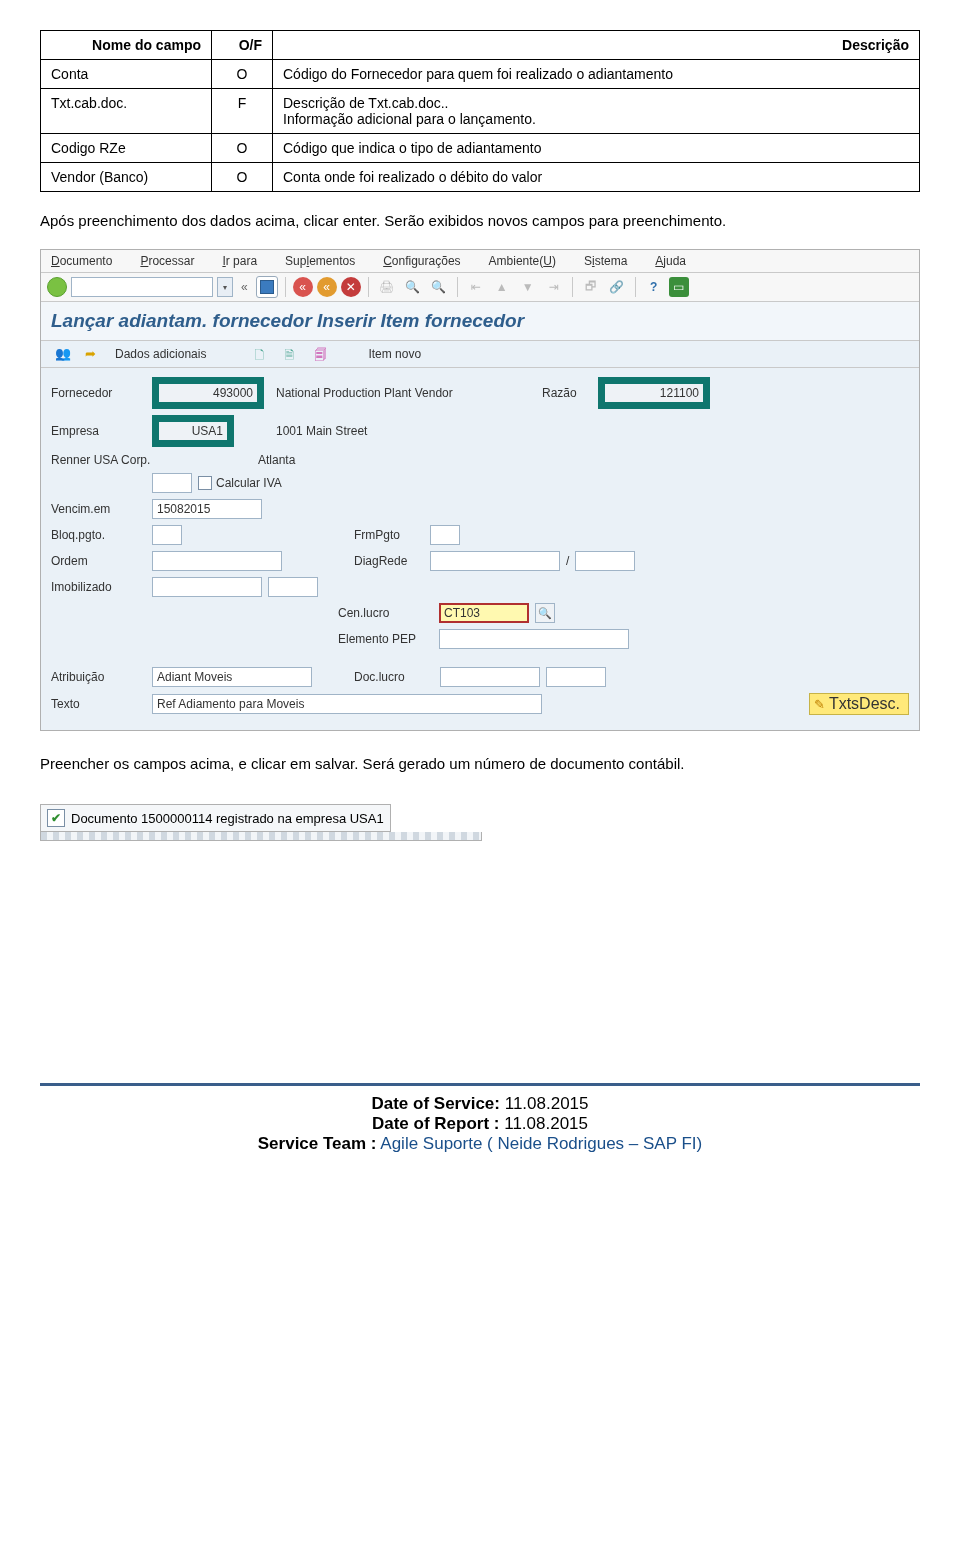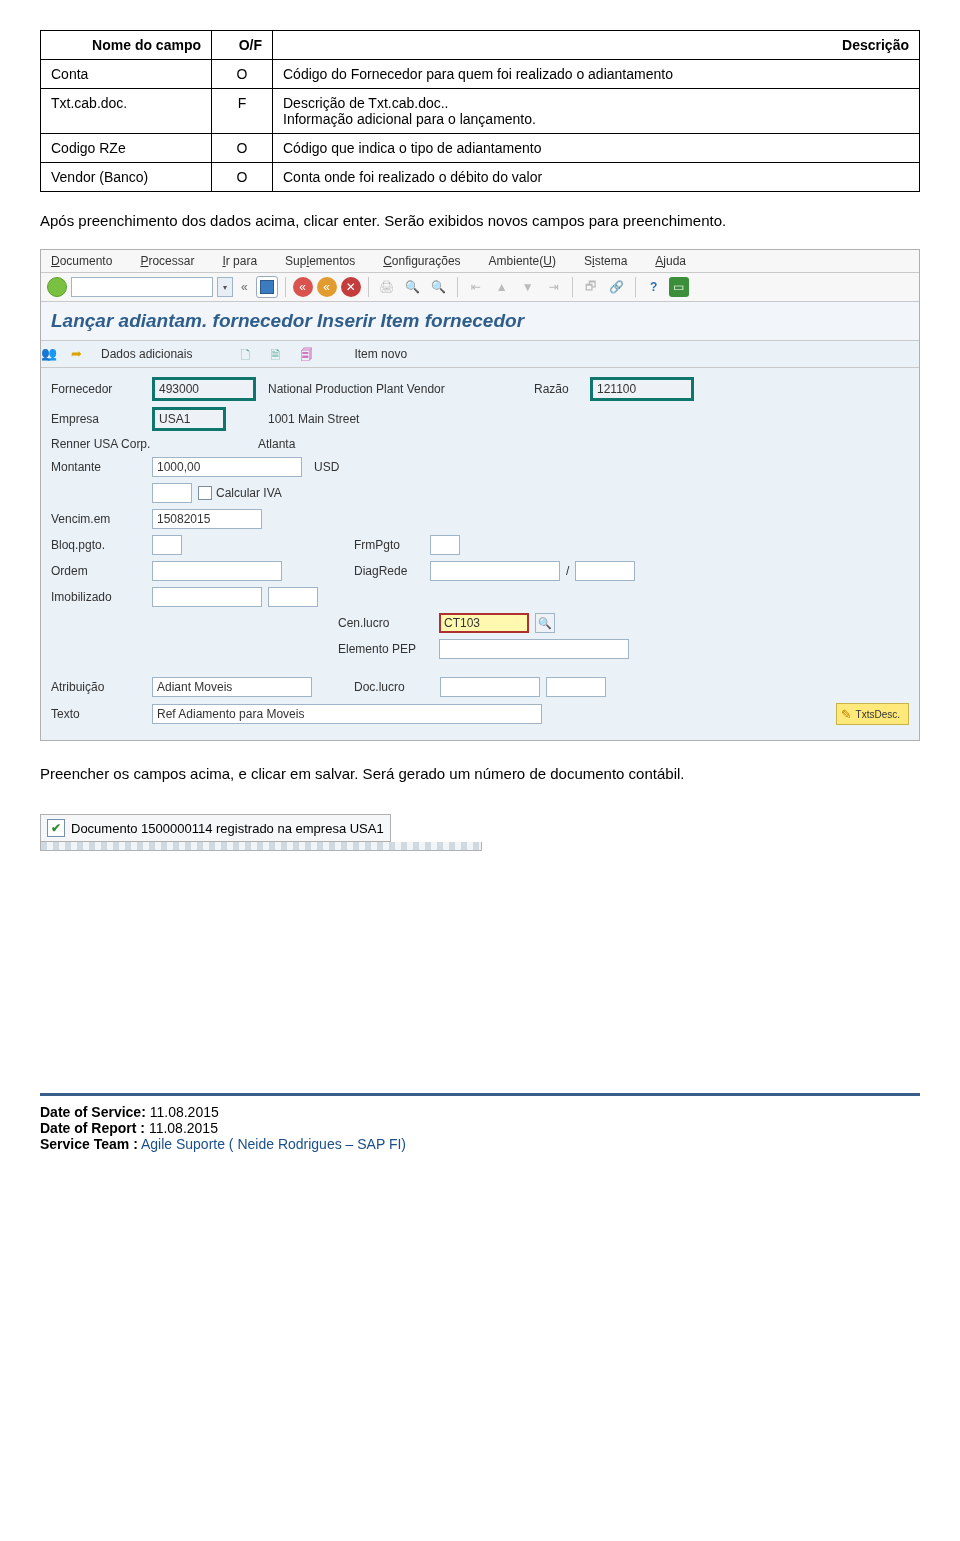--- a/index.html
+++ b/index.html
@@ -110,21 +110,21 @@
     font-style: italic;
     color: #2f5e8c;
     padding: 8px 10px;
     background: #f2f6fa;
     border-bottom: 1px solid #c9c9c9;
   }
   .sap-subtoolbar {
     display: flex;
     align-items: center;
     gap: 14px;
-    padding: 5px 0;
+    padding: 5px 14px;
     background: #eaf1f7;
     border-bottom: 1px solid #c9c9c9;
   }
   .sap-subtoolbar .sico {
     width: 16px; height: 16px; display:inline-block;
   }
   .sico-people::before { content:"👥"; font-size:13px; }
   .sico-arrow::before { content:"➦"; color:#d9a300; font-size:13px; }
   .sico-newdoc::before { content:"🗋"; color:#5a9; }
   .sico-adddoc::before { content:"🗎"; color:#5a9; }
@@ -147,21 +147,22 @@
   .fval {
     border: 1px solid #a0b4c7;
     background: #fff;
     height: 18px;
     line-height: 18px;
     padding: 0 4px;
     font-size: 12px;
   }
   .fval-ro {
     background: #eef2f6;
-    border: 3px solid #0f766e;
+    border: 7px solid #0f766e;
+    text-align: right;
   }
   .fval-text {
     font-size: 12px;
     padding-left: 6px;
   }
   .fchk {
     display:inline-flex; align-items:center; gap:4px; font-size:12px;
   }
   .fchk .box {
     width:12px; height:12px; border:1px solid #7a8fa5; background:#fff;
@@ -187,21 +188,21 @@
     font-size:11px;
   }
   .yellow-btn {
     background: #ffe97a;
     border: 1px solid #c7b347;
     height: 20px;
     padding: 0 8px 0 4px;
     display: inline-flex;
     align-items: center;
     gap: 4px;
-    font-size: 10px;
+    font-size: 16px;
   }
   .yellow-btn .pen::before { content:"✎"; color:#c08000; font-size:13px; }
 
   .status-strip {
     border: 1px solid #b0b0b0;
     background: #f5f7f9;
     padding: 4px 6px;
     display: inline-flex;
     align-items: center;
     gap: 6px;
@@ -226,21 +227,21 @@
   .footer {
     position: relative;
     margin-top: 230px;
     padding-top: 12px;
   }
   .footer .hr {
     height: 3px;
     background: #3a5e8a;
     margin-bottom: 8px;
   }
-  .footer-line { font-size: 14px; }
+  .footer-line { font-size: 17px; text-align: center; }
   .footer-line b { font-weight: bold; }
   .blue { color: #1a4f8a; }
 </style>
 </head>
 <body>
 
 <table class="def">
   <thead>
     <tr>
       <th>Nome do campo</th>
@@ -346,25 +347,20 @@
       <span class="fval fval-ro" style="width:60px">USA1</span>
       <span class="fval-text" style="width:260px;margin-left:30px">1001 Main Street</span>
     </div>
 
     <div class="frow">
       <span class="flabel" style="width:155px">Renner USA Corp.</span>
       <span class="fval-text" style="margin-left:40px">Atlanta</span>
     </div>
 
 
-    <div class="frow">
-      <span class="flabel">Montante</span>
-      <span class="fval" style="width:140px">1000,00</span>
-      <span class="fval-text">USD</span>
-    </div>
 
     <div class="frow">
       <span class="flabel"></span>
       <span class="fval" style="width:30px"></span>
       <span class="fchk">
         <span class="box"></span>
         <span>Calcular IVA</span>
       </span>
     </div>
 

